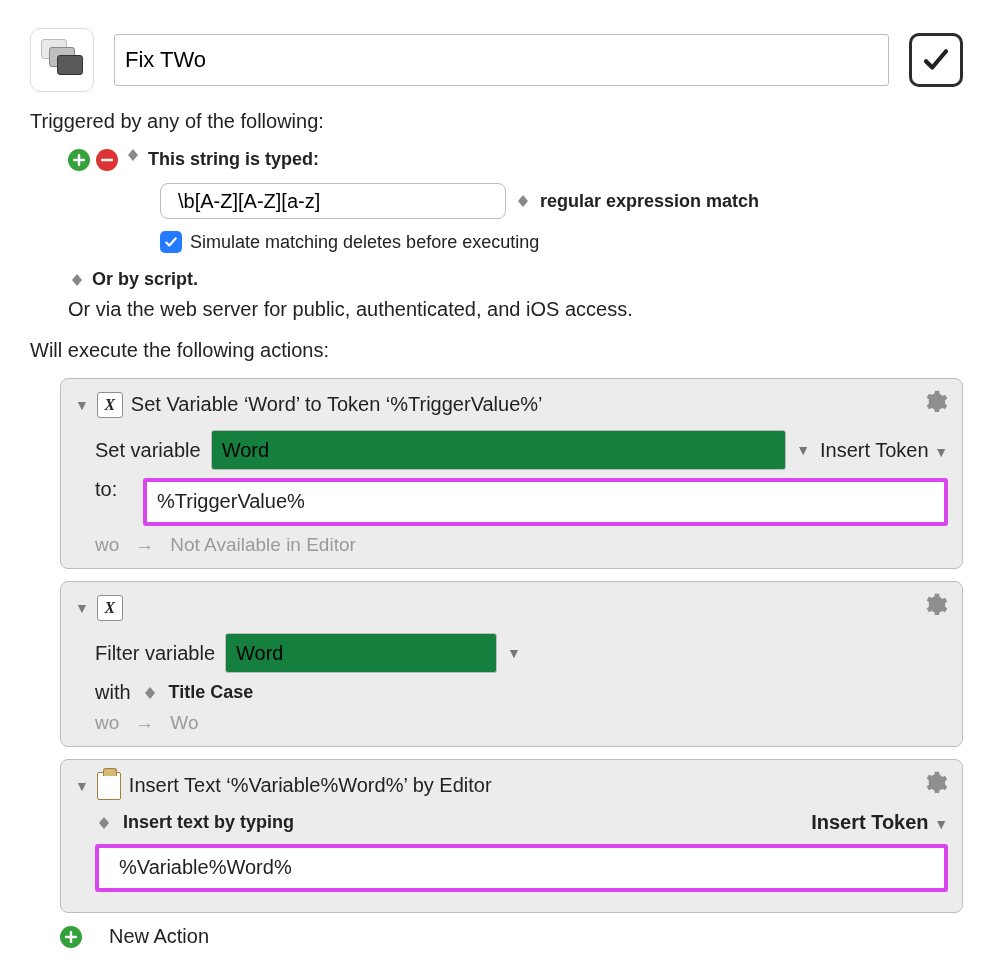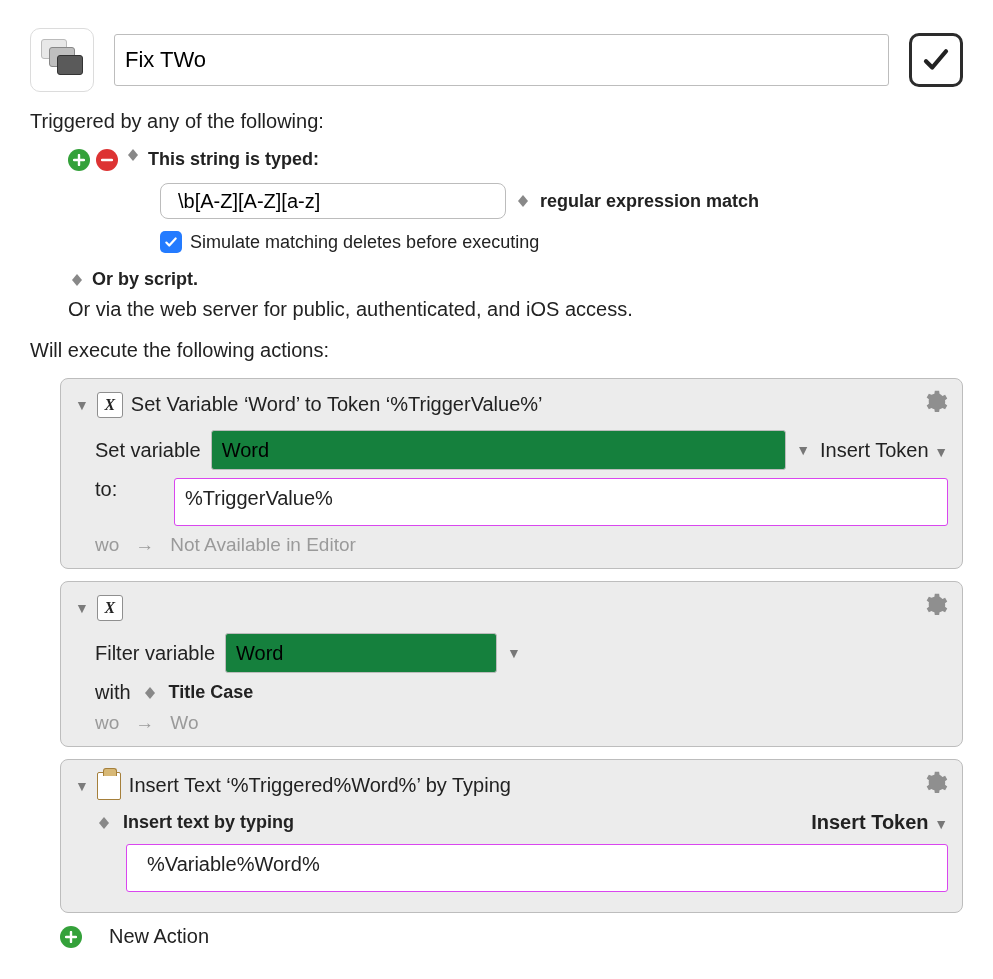--- a/index.html
+++ b/index.html
@@ -33,21 +33,21 @@
   .disc{color:#7b7b7b;font-size:14px;}
   .xicon{width:24px;height:24px;border:1px solid #8f8f8f;border-radius:3px;background:#fff;display:flex;align-items:center;justify-content:center;font-family:Georgia,serif;font-style:italic;font-weight:bold;font-size:16px;}
   .card-title{font-size:20px;}
   .gear{margin-left:auto;color:#8a8a8a;}
   .form-row{display:flex;align-items:center;gap:10px;margin-bottom:8px;margin-left:20px;}
   .lbl{font-size:20px;min-width:fit-content;}
   .text-field{height:30px;padding:4px 10px;font-size:20px;border:1px solid #bcbcbc;border-radius:3px;background:#15803d;}
   .wide-field{flex:1;}
   .dd-caret{color:#777;font-size:14px;}
   .token-btn{font-size:20px;white-space:nowrap;}
-  .textarea{width:100%;background:#fff;border:1px solid #d946ef;border-radius:3px;padding:8px 10px;font-size:20px;box-sizing:border-box;margin-left:31px;}
+  .textarea{width:100%;background:#fff;border:4px solid #d946ef;border-radius:3px;padding:8px 10px;font-size:20px;box-sizing:border-box;}
   .footer-line{margin-top:8px;margin-left:20px;color:#9a9a9a;font-size:19px;display:flex;align-items:center;gap:16px;}
   .arrow{color:#9a9a9a;}
   .clip-icon{width:22px;height:26px;border:1px solid #a57f3a;background:#fff;position:relative;border-radius:2px;}
   .clip-icon::before{content:"";position:absolute;top:-5px;left:5px;width:12px;height:7px;border:1px solid #a57f3a;border-bottom:none;border-radius:3px 3px 0 0;background:#d7b876;}
   .new-action{margin-left:30px;margin-top:4px;display:flex;align-items:center;gap:27px;font-size:20px;}
   .filter-row{display:flex;align-items:center;gap:10px;margin-left:20px;margin-bottom:8px;}
 </style>
 </head>
 <body>
 
@@ -187,21 +187,21 @@
     <span>wo</span>
     <span class="arrow">→</span>
     <span>Wo</span>
   </div>
 </div>
 
 <div class="action-card">
   <div class="card-header">
     <span class="disc">▼</span>
     <div class="clip-icon"></div>
-    <span class="card-title">Insert Text ‘%Triggered%Word%’ by Typing</span>
+    <span class="card-title">Insert Text ‘%Variable%Word%’ by Editor</span>
     <span class="gear">
       <svg width="26" height="26" viewBox="0 0 24 24" fill="#8f8f8f">
           <path d="M12 8a4 4 0 100 8 4 4 0 000-8zm9.4 4a7.5 7.5 0 00-.16-1.52l2.08-1.62-2-3.46-2.45.98A7.5 7.5 0 0016.2 4.3L15.82 1.7h-4l-.38 2.6a7.5 7.5 0 00-2.67 1.08l-2.45-.98-2 3.46 2.08 1.62A7.6 7.6 0 006.24 12c0 .52.06 1.03.16 1.52L4.32 15.14l2 3.46 2.45-.98a7.5 7.5 0 002.67 1.08l.38 2.6h4l.38-2.6a7.5 7.5 0 002.67-1.08l2.45.98 2-3.46-2.08-1.62c.1-.49.16-1 .16-1.52z"></path>
         </svg>
     </span>
   </div>
   <div class="form-row" style="margin-bottom:10px;">
     <span class="stepper">
       <svg viewBox="0 0 10 6">
           <polygon points="5,0 10,6 0,6" fill="#888"></polygon>

